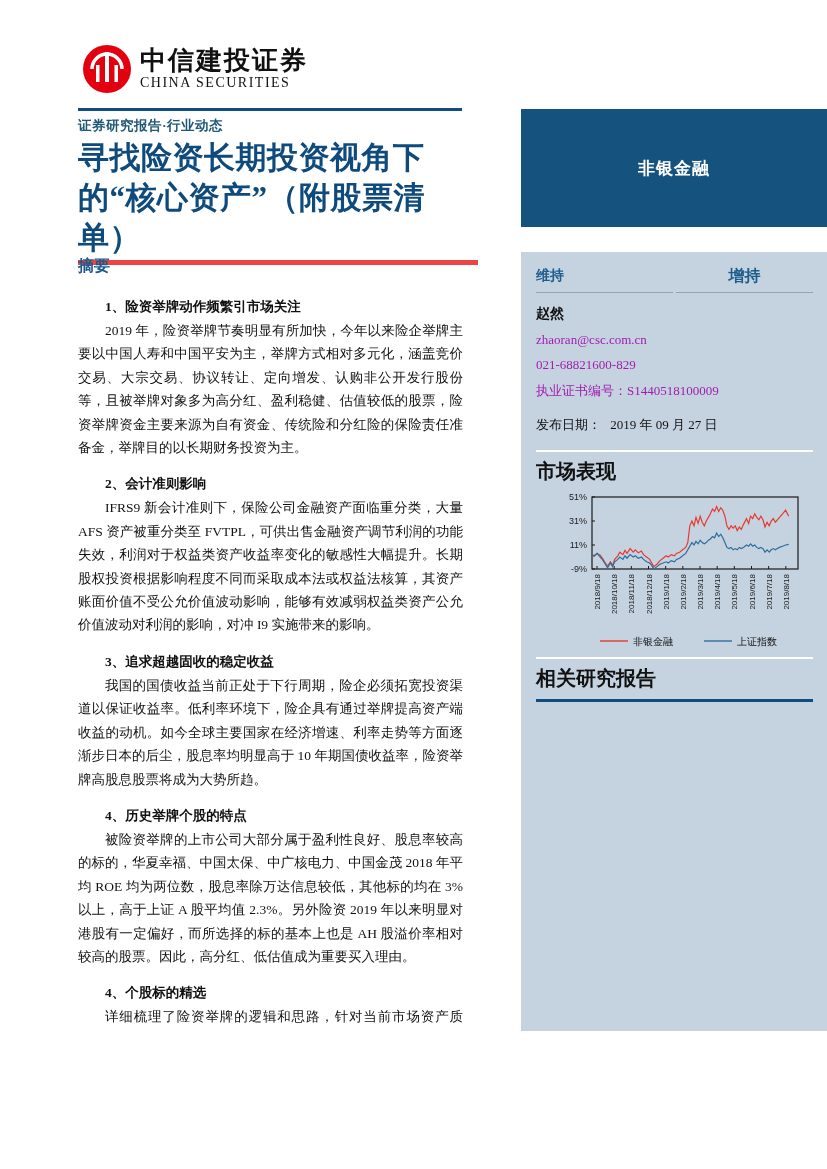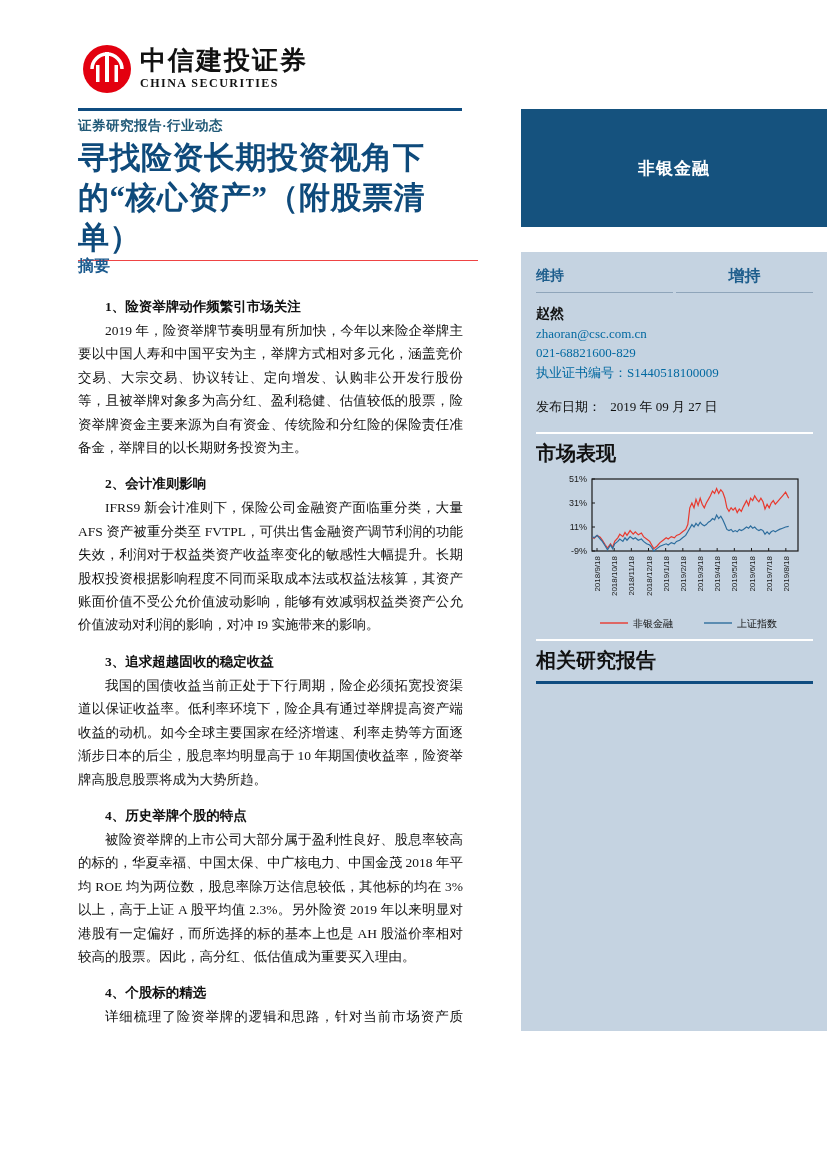--- a/index.html
+++ b/index.html
@@ -4,27 +4,27 @@
 <style>
   * { margin:0; padding:0; box-sizing:border-box; }
   html,body { background:#fff; }
   body { font-family:"Liberation Serif", serif; }
   .page { position:relative; width:827px; height:1031px; background:#fff; overflow:hidden; }
 
   
   .logo-row { position:absolute; left:82px; top:44px; display:flex; align-items:center; gap:8px; }
   .logo-mark { width:50px; height:50px; }
   .logo-text .cn { font-size:26px; font-weight:bold; color:#111; letter-spacing:2px; line-height:28px; }
-  .logo-text .en { font-size:12px; font-weight:bold; color:#111; letter-spacing:1.5px; line-height:16px; }
+  .logo-text .en { font-size:14px; font-weight:normal; color:#111; letter-spacing:1.5px; line-height:16px; }
   .header-rule { position:absolute; left:78px; top:108px; width:384px; height:3px; background:#0f4c80; }
 
   .report-type { position:absolute; left:78px; top:117px; font-size:13.5px; font-weight:bold; color:#1f5876; letter-spacing:0.5px; }
 
   .title { position:absolute; left:78px; top:138px; width:400px; color:#0e4a7b; font-weight:bold; font-size:31px; line-height:40px; letter-spacing:0.5px; }
-  .title .t2 { display:inline-block; border-bottom:1px solid #ef4444; padding-bottom:2px; }
+  .title .t2 { display:inline-block; border-bottom:5px solid #ef4444; padding-bottom:2px; }
 
   
   .abstract { position:absolute; left:78px; top:256px; width:385px; color:#1a1a1a; }
   .abstract-heading { font-size:16px; font-weight:bold; color:#1b5a8e; margin-bottom:18px; }
   .abs-section { margin-bottom:13px; }
   .sec-head { font-size:13.5px; font-weight:bold; color:#111; text-indent:2em; line-height:23px; margin-bottom:1px; }
   .sec-body { font-size:13.5px; line-height:23.4px; text-align:justify; text-indent:2em; color:#111; }
 
   
   .footer-rule { position:absolute; left:78px; top:1089px; width:386px; height:2px; background:#4e82b0; }
@@ -37,21 +37,21 @@
   .side-panel { position:absolute; left:521px; top:252px; width:306px; height:830px; background:#c5d3e1; padding:14px 14px 0 15px; }
   .bottom-band { position:absolute; left:521px; top:1082px; width:306px; height:20px; background:#a4b9cc; }
 
   .rating-row { display:flex; }
   .rating-cell { flex:1; padding-bottom:5px; border-bottom:1px solid #8fa5ba; }
   .rating-cell + .rating-cell { margin-left:3px; text-align:center; }
   .rating-maintain { font-size:14px; font-weight:bold; color:#1d5d8c; }
   .rating-value { font-size:16px; font-weight:bold; color:#1d5d8c; }
 
   .analyst-name { margin-top:12px; font-size:14px; font-weight:bold; color:#111; }
-  .analyst-line { margin-top:3px; font-size:13px; color:#0369a1; }
+  .analyst-line { margin-top:9px; font-size:13px; color:#a21caf; }
   .date-row { margin-top:16px; font-size:13px; color:#111;font-family:Liberation Serif, serif; }
   .date-row .lbl { margin-right:6px; }
 
   .white-rule { height:2px; background:#fff; margin-top:16px; }
   .side-heading { margin-top:6px; font-size:20px; font-weight:bold; color:#111; }
   .blue-rule { height:3px; background:#0f4c80; margin-top:7px; }
 
   .chart-wrap { margin-top:6px; }
 </style>
 </head>

